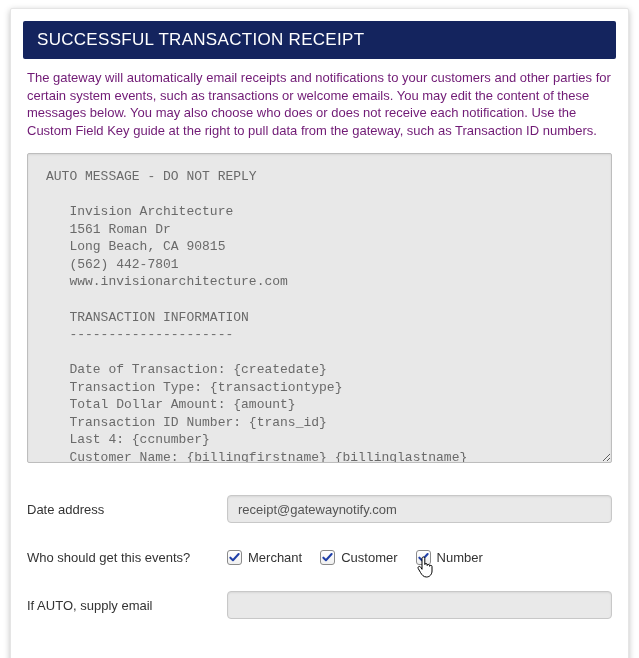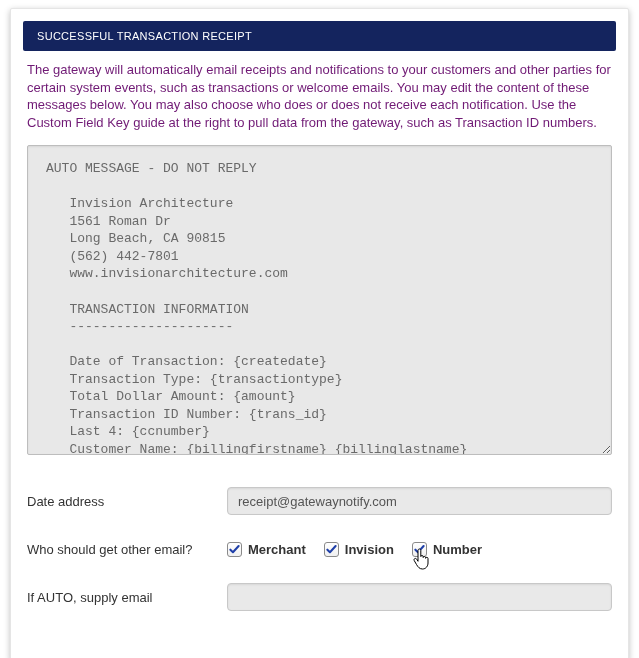--- a/index.html
+++ b/index.html
@@ -15,21 +15,21 @@
     margin: 8px 10px 10px 10px;
     background: #fff;
     border: 1px solid #e5e5e5;
     border-radius: 2px;
     box-shadow: 0 2px 6px rgba(0,0,0,0.25);
     padding-bottom: 30px;
   }
   .header-bar {
     background: #14245e;
     color: #fff;
-    font-size: 11px;
+    font-size: 17px;
     font-weight: normal;
     letter-spacing: 0.3px;
     padding: 9px 14px;
     margin: 12px 12px 10px 12px;
     border-radius: 2px;
     text-transform: uppercase;
   }
   .description {
     color: #701a75;
     line-height: 1.35;
@@ -84,21 +84,20 @@
     gap: 18px;
     position: relative;
   }
   .check-item {
     display: inline-flex;
     align-items: center;
     gap: 6px;
     font-size: 13px;
     color: #333;
     position: relative;
-    font-weight: bold;
   }
   .cbx {
     width: 15px;
     height: 15px;
     border: 1px solid #8a8a8a;
     border-radius: 3px;
     background: linear-gradient(#fff,#f0f0f0);
     display: inline-flex;
     align-items: center;
     justify-content: center;
@@ -146,39 +145,39 @@
   </div>
 
   <div class="form-rows">
 
     <div class="form-row">
       <div class="form-label">Date address</div>
       <input type="text" class="text-input" value="receipt@gatewaynotify.com" style="">
     </div>
 
     <div class="form-row">
-      <div class="form-label">Who should get other email?</div>
+      <div class="form-label">Who should get this events?</div>
       <div class="checks">
 
         <label class="check-item">
           <span class="cbx">
             <svg viewBox="0 0 12 12">
                 <path d="M1.5 6.2 L4.3 9 L10.5 2.2" stroke="#1f3fa8" stroke-width="2.2" fill="none" stroke-linecap="round" stroke-linejoin="round"></path>
               </svg>
           </span>
           <span>Merchant</span>
         </label>
 
         <label class="check-item">
           <span class="cbx">
             <svg viewBox="0 0 12 12">
                 <path d="M1.5 6.2 L4.3 9 L10.5 2.2" stroke="#1f3fa8" stroke-width="2.2" fill="none" stroke-linecap="round" stroke-linejoin="round"></path>
               </svg>
           </span>
-          <span>Invision</span>
+          <span>Customer</span>
         </label>
 
         <label class="check-item">
           <span class="cbx">
             <svg viewBox="0 0 12 12">
                 <path d="M1.5 6.2 L4.3 9 L10.5 2.2" stroke="#1f3fa8" stroke-width="2.2" fill="none" stroke-linecap="round" stroke-linejoin="round"></path>
               </svg>
           </span>
           <span>Number</span>
           <svg class="cursor" viewBox="0 0 20 24">

